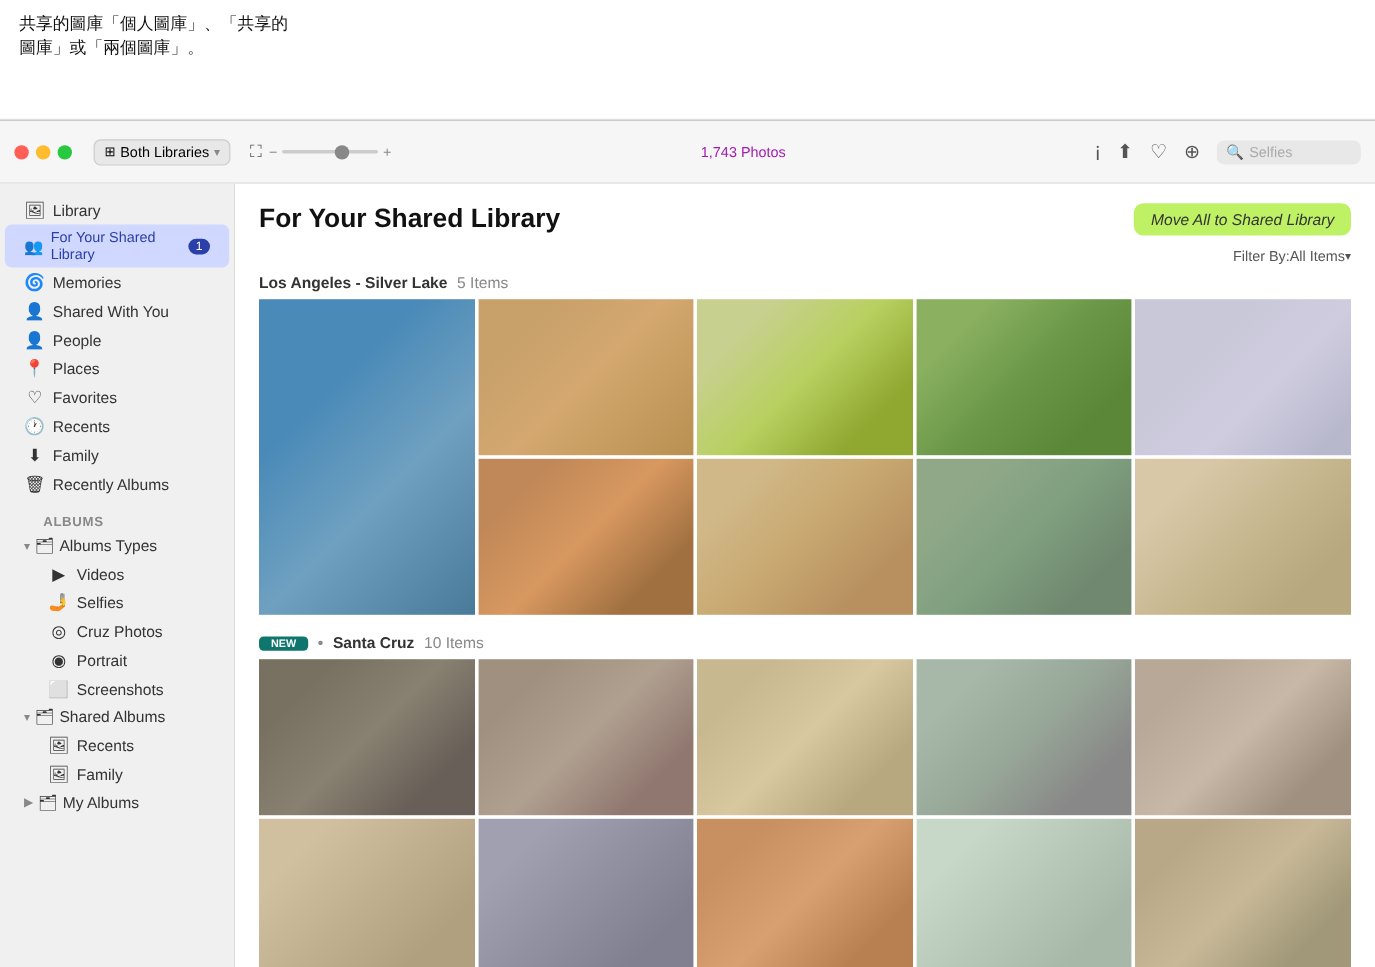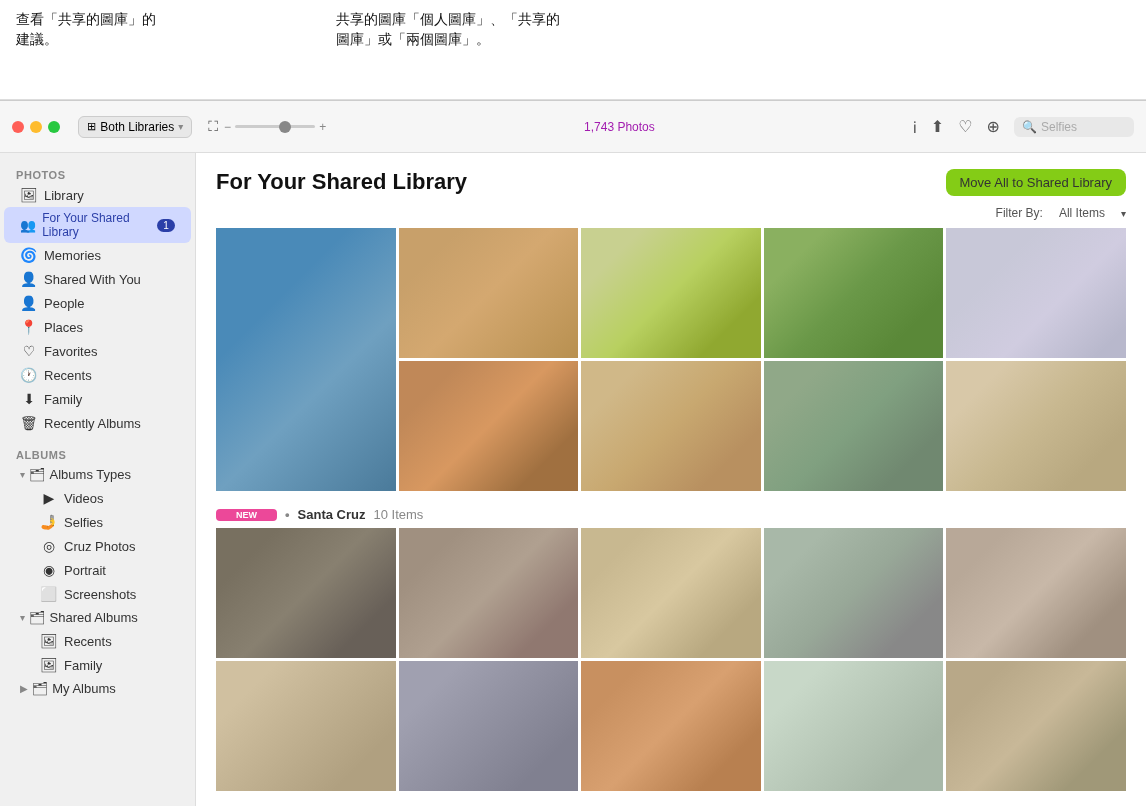--- a/index.html
+++ b/index.html
@@ -239,64 +239,65 @@
       top: 0;
       background: #fff;
       z-index: 10;
     }
     .main-title {
       font-size: 22px;
       font-weight: 700;
       color: #111;
     }
     .move-all-btn {
-      background: #84cc16;
+      background: #bef264;
       border: none;
       border-radius: 8px;
       padding: 6px 14px;
       font-size: 13px;
       cursor: pointer;
       color: #333;
       white-space: nowrap;
+      font-style: italic;
     }
 
     
     .filter-bar {
       padding: 2px 20px 8px;
       display: flex;
       justify-content: flex-end;
       align-items: center;
       font-size: 12px;
       color: #555;
     }
     .filter-dropdown {
       display: flex;
       align-items: center;
-      gap: 16px;
+      gap: 0;
       cursor: pointer;
     }
 
     
     .album-section {
       padding: 0 20px 16px;
     }
     .album-section-title {
       font-size: 13px;
       font-weight: 600;
       color: #333;
       margin-bottom: 6px;
       display: flex;
       align-items: center;
       gap: 8px;
     }
     .album-section-title .new-badge {
-      background: #ec4899;
+      background: #0f766e;
       color: white;
       font-size: 9px;
-      padding: 1px 20px;
+      padding: 1px 10px;
       border-radius: 4px;
       font-weight: 700;
     }
     .album-section-title .dot { color: #888; }
     .album-section-title .count { color: #888; font-weight: 400; }
 
     
     .main-panel::-webkit-scrollbar { width: 8px; }
     .main-panel::-webkit-scrollbar-thumb { background: #ccc; border-radius: 4px; }
 
@@ -316,24 +317,20 @@
       grid-template-columns: 1fr 1fr 1fr 1fr 1fr;
       grid-template-rows: 130px 130px 130px;
       gap: 3px;
     }
     .s2-cell { overflow: hidden; cursor: pointer; background: #ddd; }
   </style>
 </head>
 <body>
 
 <div class="tooltip-overlay">
-  <div class="tooltip-box">
-    <span style="white-space: pre-line;">查看「共享的圖庫」的
-建議。</span>
-  </div>
   <div class="tooltip-box">
     <span style="white-space: pre-line;">共享的圖庫「個人圖庫」、「共享的
 圖庫」或「兩個圖庫」。</span>
   </div>
 </div>
 
 <div class="window">
 
   <div class="titlebar">
     <div class="traffic-lights">
@@ -370,21 +367,20 @@
         <span>🔍</span>
         <span style="color:#aaa;">Selfies</span>
       </div>
     </div>
   </div>
 
   <div class="content-area">
 
     <div class="sidebar">
 
-      <div class="sidebar-section-label">Photos</div>
 
       <div class="sidebar-item">
         <span class="si-icon">🖼</span>
         <span>Library</span>
       </div>
       <div class="sidebar-item active">
         <span class="si-icon" style="font-size:13px;">👥</span>
         <span style="font-size:12px;">For Your Shared Library</span>
         <span class="sidebar-badge">1</span>
       </div>
@@ -414,21 +410,21 @@
       </div>
       <div class="sidebar-item">
         <span class="si-icon">⬇</span>
         <span>Family</span>
       </div>
       <div class="sidebar-item">
         <span class="si-icon">🗑</span>
         <span>Recently Albums</span>
       </div>
 
-      <div class="sidebar-section-label" style="margin-top:8px;">Albums</div>
+      <div class="sidebar-section-label" style="margin-top:8px;margin-left:20px;">Albums</div>
 
       <div class="sidebar-group-toggle">
         <span class="chevron">▾</span>
         <span class="si-icon">🗂</span>
         <span>Albums Types</span>
       </div>
       <div class="sidebar-item sidebar-indent">
         <span class="si-icon">▶</span>
         <span>Videos</span>
       </div>
@@ -479,20 +475,24 @@
 
       <div class="filter-bar">
         <div class="filter-dropdown">
           <span>Filter By:</span>
           <span>All Items</span>
           <span style="font-size:10px;">▾</span>
         </div>
       </div>
 
       <div class="album-section">
+        <div class="album-section-title">
+          <span>Los Angeles - Silver Lake</span>
+          <span class="count">5 Items</span>
+        </div>
         <div class="section1-grid">
 
           <div class="s1-cell s1-tall" style="background: linear-gradient(135deg, #4a8ab8 30%, #6fa0c0 60%, #4a7a9a 100%);"></div>
 
           <div class="s1-cell" style="background: linear-gradient(135deg, #c8a06a 20%, #d4a870 50%, #b89050 100%);"></div>
           <div class="s1-cell" style="background: linear-gradient(135deg, #c8d090 20%, #b8d060 50%, #90a830 80%);"></div>
           <div class="s1-cell" style="background: linear-gradient(135deg, #8ab060 20%, #6a9848 50%, #5a8838 80%);"></div>
           <div class="s1-cell" style="background: linear-gradient(135deg, #c8c8d8 30%, #d0cce0 60%, #b8b8cc 90%);"></div>
 
           <div class="s1-cell" style="background: linear-gradient(135deg, #c08858 20%, #d89860 50%, #a07040 80%);"></div>

